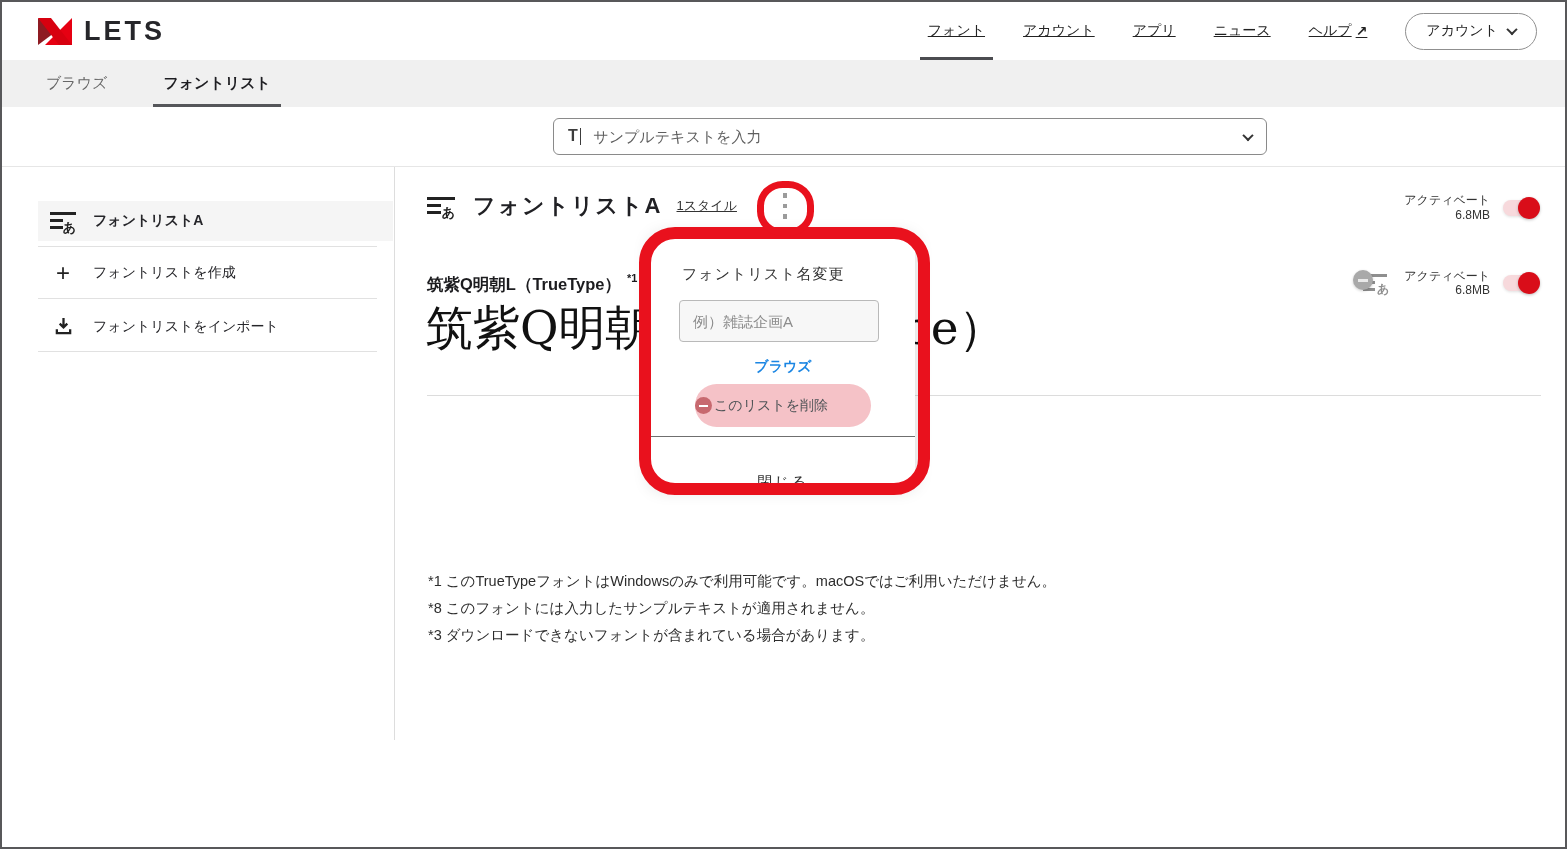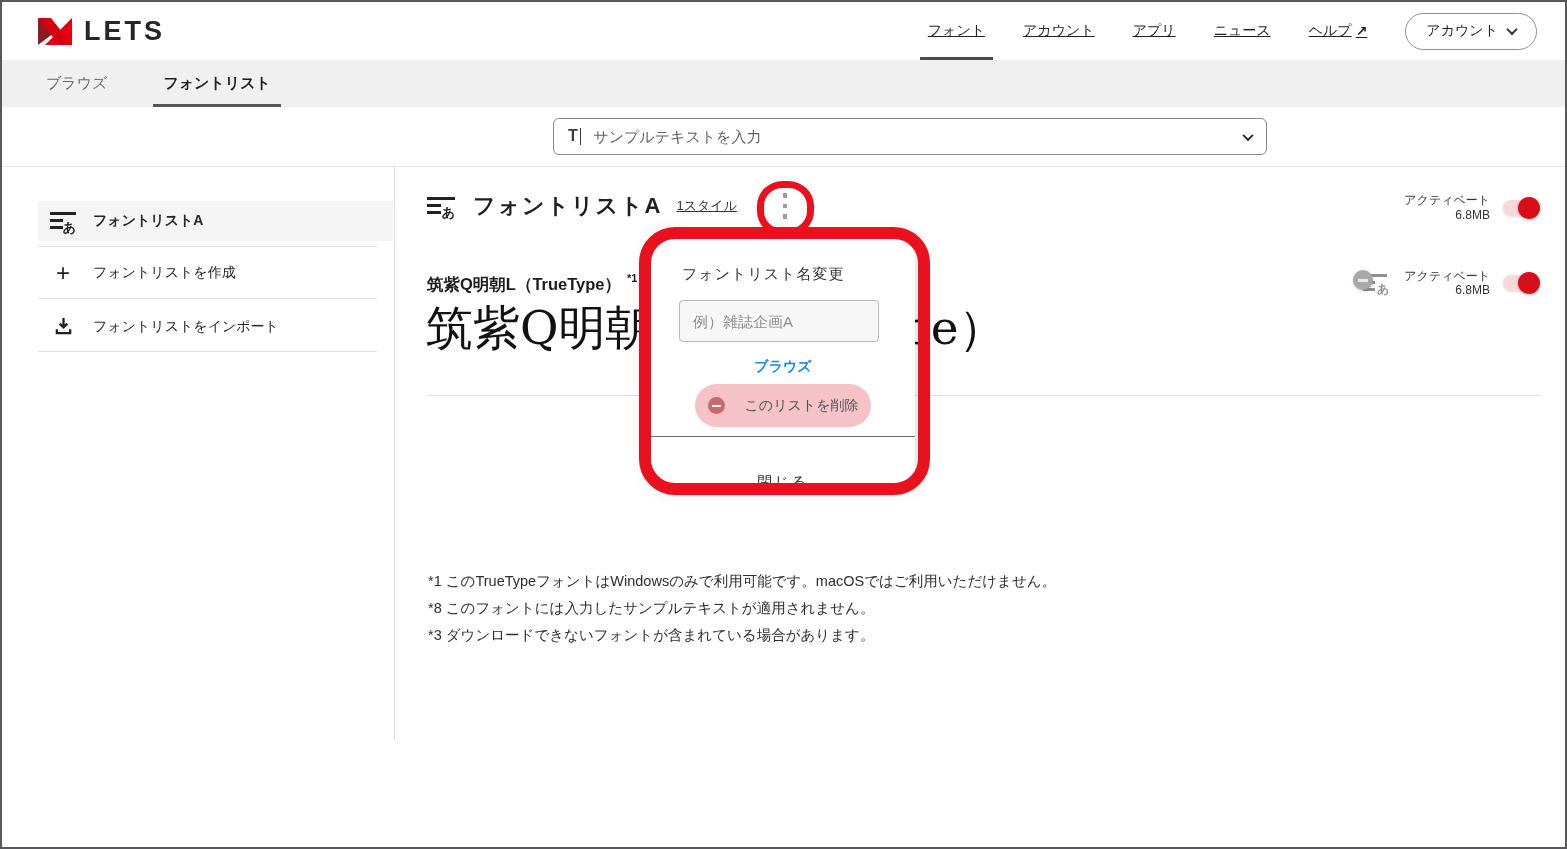--- a/index.html
+++ b/index.html
@@ -85,21 +85,21 @@
   .content-divider { position:absolute; left:425px; top:228px; width:1114px; height:1px; background:#dcdcdc; }
 
   .footnotes { position:absolute; left:426px; top:401px; font-size:14.5px; color:#2d2d2d; line-height:27px; }
 
   
   .popup { position:absolute; left:649px; top:65px; width:264px; height:252px; background:#fff; border-radius:12px; box-shadow:0 4px 18px rgba(0,0,0,0.18); z-index:5; }
   .popup-title { position:absolute; left:31px; top:33px; font-size:15px; color:#333; letter-spacing:1px; }
   .popup-input { position:absolute; left:28px; top:68px; width:200px; height:42px; background:#f7f7f7; border:1px solid #b9b9b9; border-radius:4px; padding:0 13px; font-size:15px; color:#333; outline:none; font-family:inherit; }
   .popup-input::placeholder { color:#8c8c8c; opacity:1; }
   .popup-save { position:absolute; left:0; top:126px; width:100%; text-align:center; font-size:14px; font-weight:bold; color:#1b86e3; cursor:pointer; background:none; border:none; font-family:inherit; }
-  .popup-delete { position:absolute; left:44px; top:152px; width:176px; height:43px; border:none; border-radius:22px; background:#f5c2c7; display:flex; align-items:center; justify-content:center; gap:20px; font-size:14px; color:#4f5457; cursor:pointer; font-family:inherit; }
+  .popup-delete { position:absolute; left:44px; top:152px; width:176px; height:43px; border:none; border-radius:22px; background:#f5c2c7; display:flex; align-items:center; justify-content:flex-start; gap:2px; font-size:14px; color:#4f5457; cursor:pointer; font-family:inherit; }
   .minus-badge { position:relative; width:17px; height:17px; border-radius:50%; background:#c7696f; flex:0 0 17px; }
   .minus-badge::after { content:""; position:absolute; left:4px; top:7.5px; width:9px; height:2.5px; background:#fff; }
   .popup-footer-div { position:absolute; left:0; top:204px; width:100%; height:1px; background:#6f6f6f; }
   .popup-close { position:absolute; left:0; top:232px; width:100%; height:36px; text-align:center; font-size:15px; color:#333; letter-spacing:2px; background:none; border:none; cursor:pointer; font-family:inherit; }
 
   
   .anno-rect { position:absolute; left:637px; top:60px; width:291px; height:268px; border:12px solid #e9111d; border-radius:36px; z-index:10; pointer-events:none; }
   .anno-circle { position:absolute; left:755px; top:14px; width:57px; height:55px; border:7px solid #e9111d; border-radius:45%; z-index:11; pointer-events:none; }
 </style>
 </head>

